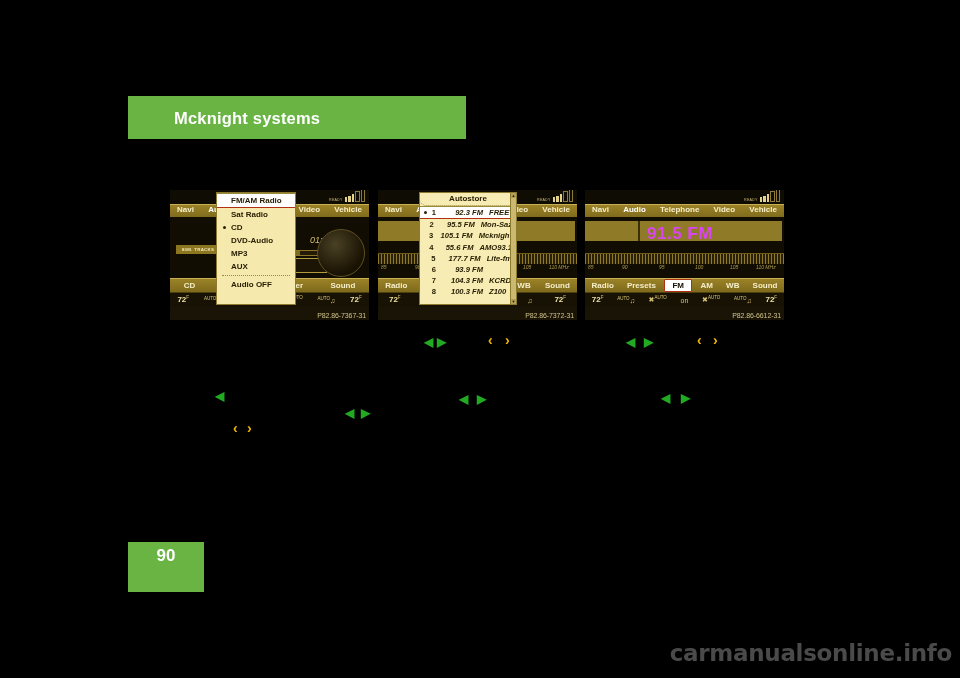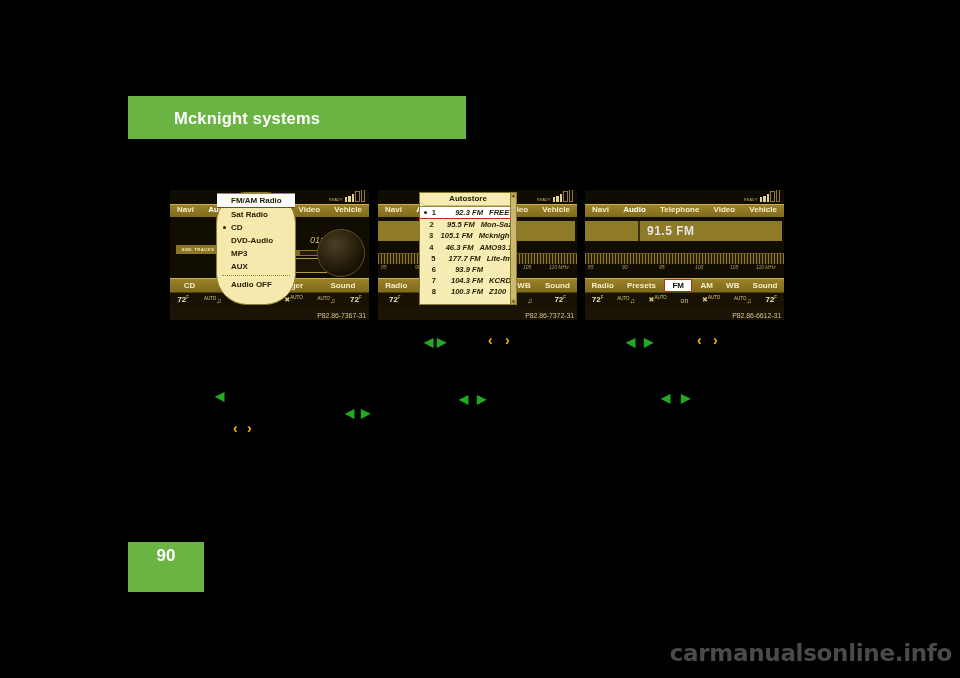--- a/index.html
+++ b/index.html
@@ -407,23 +407,23 @@
     top: 4px;
     right: 2px;
     height: 20px;
     background: #8e7a27;
     border-left: 2px solid #3a3008;
   }
   .f3-freq {
     position: absolute;
     left: 62px;
     top: 7px;
-    font-size: 12px;
-    font-weight: bold;
-    color: #e5e5e5;
+    font-size: 17px;
+    font-weight: bold;
+    color: #d946ef;
     letter-spacing: 0.5px;
   }
   .f3-leftbox {
     position: absolute;
     left: 0;
     top: 4px;
     width: 53px;
     height: 20px;
     background: #8e7a27;
   }
@@ -491,21 +491,21 @@
       </span>
       <span class="c">✖<span class="tiny">AUTO</span></span>
       <span class="c"></span>
       <span class="c">✖<span class="tiny">AUTO</span></span>
       <span class="c"><span class="tiny">AUTO</span>♫</span>
       <span class="c">
         <span class="temp">72</span><span class="tiny">F</span>
       </span>
     </div>
 
-    <div class="popup" style="left:46px; top:2px; width:78px; bottom:2px;border-radius:31px;">
+    <div class="popup" style="left:46px; top:2px; width:78px; bottom:2px;">
       <div class="row hl">
         <span>FM/AM Radio</span>
       </div>
       <div class="row">
         <span>Sat Radio</span>
       </div>
       <div class="row">
         <span class="dot"></span>
         <span>CD</span>
       </div>
@@ -599,21 +599,21 @@
         <span class="frq">95.5 FM</span>
         <span class="nm">Mon-Saz</span>
       </div>
       <div class="srow">
         <span class="num">3</span>
         <span class="frq">105.1 FM</span>
         <span class="nm">Mcknight</span>
       </div>
       <div class="srow">
         <span class="num">4</span>
-        <span class="frq">46.3 FM</span>
+        <span class="frq">55.6 FM</span>
         <span class="nm">AMO93.1</span>
       </div>
       <div class="srow">
         <span class="num">5</span>
         <span class="frq">177.7 FM</span>
         <span class="nm">Lite-fm</span>
       </div>
       <div class="srow">
         <span class="num">6</span>
         <span class="frq">93.9 FM</span>

